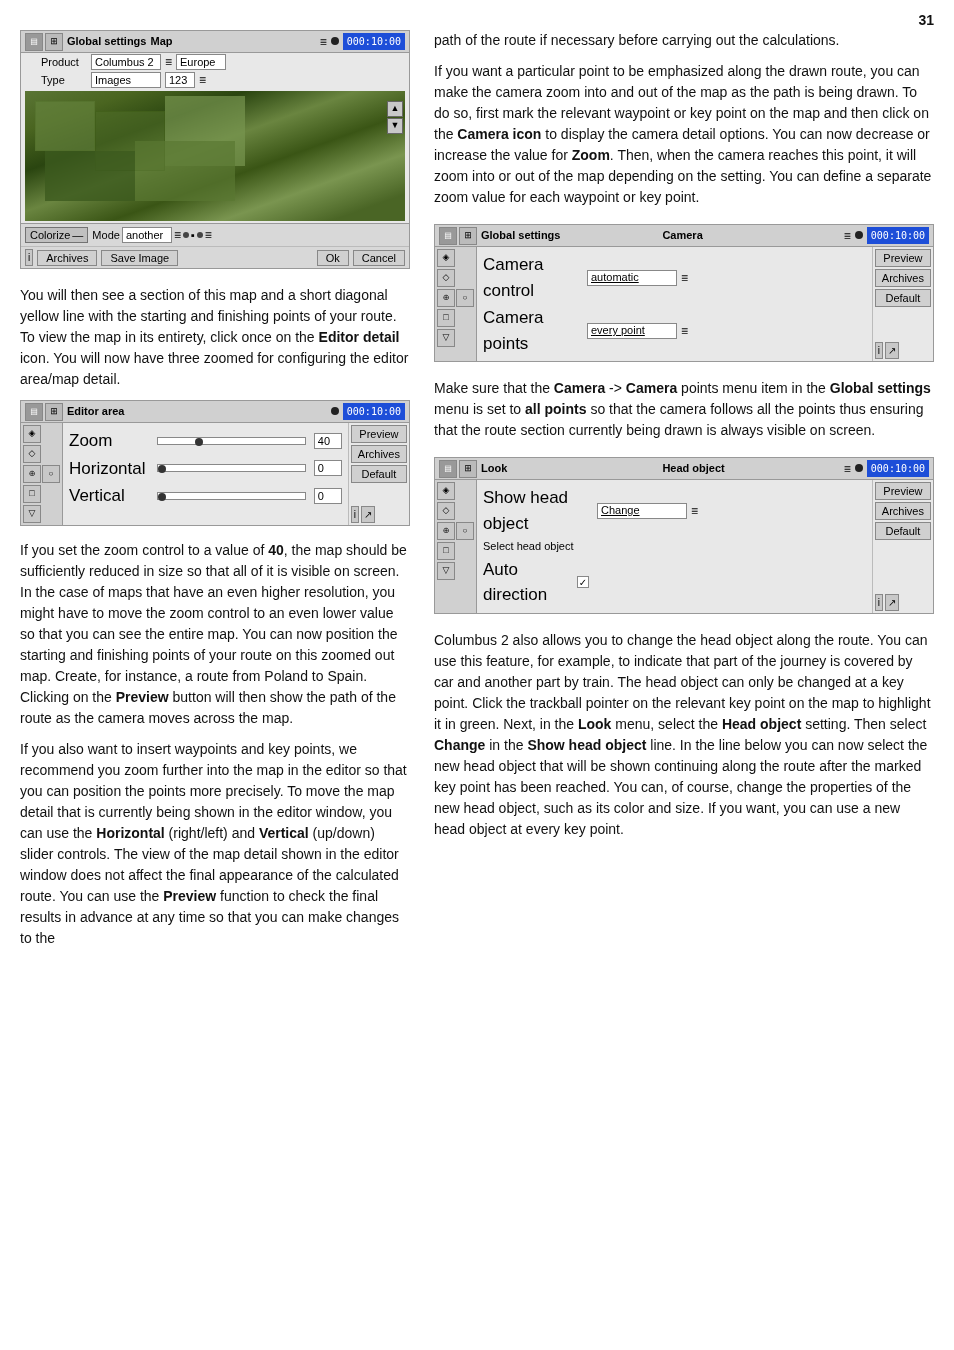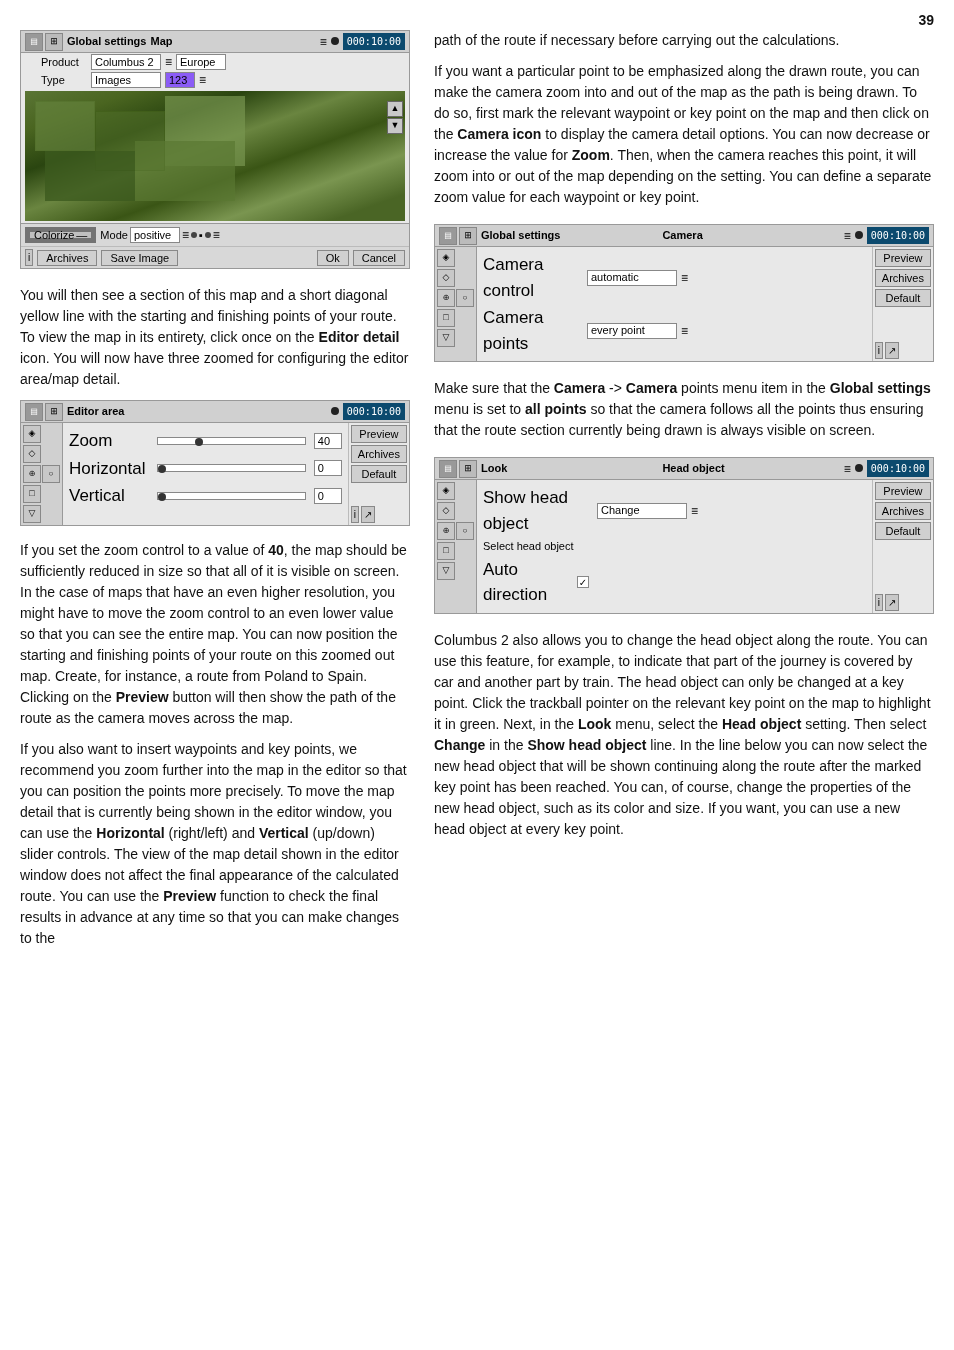--- a/index.html
+++ b/index.html
@@ -57,21 +57,21 @@
       height: 22px;
     }
 
     .widget-header-title {
       font-size: 11px;
       font-weight: bold;
       flex: 1;
     }
 
     .time-display {
-      background: #0c4a6e;
+      background: #1d4ed8;
       color: #fff;
       padding: 1px 4px;
       font-size: 10px;
       font-family: monospace;
     }
 
     .widget-row {
       display: flex;
       align-items: center;
       padding: 1px 2px;
@@ -91,20 +91,21 @@
       padding: 0 3px;
       font-size: 11px;
       min-width: 60px;
       height: 16px;
       display: inline-flex;
       align-items: center;
     }
 
     .widget-value-wide {
       min-width: 90px;
+      text-decoration: underline;
     }
 
     .side-btn {
       background: #d0d0d0;
       border: 1px solid #888;
       padding: 2px 6px;
       font-size: 11px;
       cursor: pointer;
       text-align: center;
     }
@@ -136,21 +137,21 @@
       cursor: pointer;
     }
 
     .map-colorize {
       display: flex;
       align-items: center;
       gap: 2px;
       font-size: 11px;
       background: #c0c0c0;
       padding: 0 4px;
-      border: 5px solid #737373;
+      border: 1px solid #737373;
       height: 16px;
     }
 
     .map-mode {
       display: flex;
       align-items: center;
       gap: 2px;
       font-size: 11px;
     }
 
@@ -235,21 +236,21 @@
       border: 1px solid #888;
       padding: 0 3px;
       font-size: 11px;
       height: 16px;
       display: inline-flex;
       align-items: center;
       min-width: 70px;
     }
 
     .sp-num {
-      background: #8b5cf6;
+      background: #ffffff;
       border: 1px solid #888;
       padding: 0 3px;
       font-size: 11px;
       height: 16px;
       display: inline-flex;
       align-items: center;
       min-width: 30px;
     }
 
     
@@ -277,21 +278,21 @@
       width: 6px;
       height: 6px;
       background: #444;
       border-radius: 50%;
       display: inline-block;
     }
   </style>
 </head>
 <body>
 
-<div class="page-number">39</div>
+<div class="page-number">31</div>
 
 <div class="layout">
 
   <div class="left-col">
 
     <div class="widget" style="margin-bottom:16px;">
 
       <div class="widget-header">
         <div style="display:flex;gap:2px;">
           <div class="sidebar-icon" style="width:18px;height:18px;background:#999;font-size:8px;color:#fff;">▤</div>
@@ -334,21 +335,21 @@
         </div>
       </div>
 
       <div style="display:flex;align-items:center;gap:4px;padding:2px 4px;background:#d8d8d8;border-top:1px solid #999;">
         <div class="map-colorize">
           <span>Colorize</span>
           <span>—</span>
         </div>
         <div class="map-mode">
           <span>Mode</span>
-          <span class="sp-value" style="min-width:50px;">positive</span>
+          <span class="sp-value" style="min-width:50px;">another</span>
           <span style="font-size:12px;">≡</span>
           <span class="dot-small"></span>
           <span style="font-size:11px;">▪</span>
           <span class="dot-small"></span>
           <span style="font-size:12px;">≡</span>
         </div>
       </div>
 
       <div style="display:flex;align-items:center;gap:4px;padding:2px 4px;background:#d8d8d8;border-top:1px solid #bbb;">
         <span style="font-size:10px;border:1px solid #888;padding:0 2px;background:#c8c8c8;">i</span>

